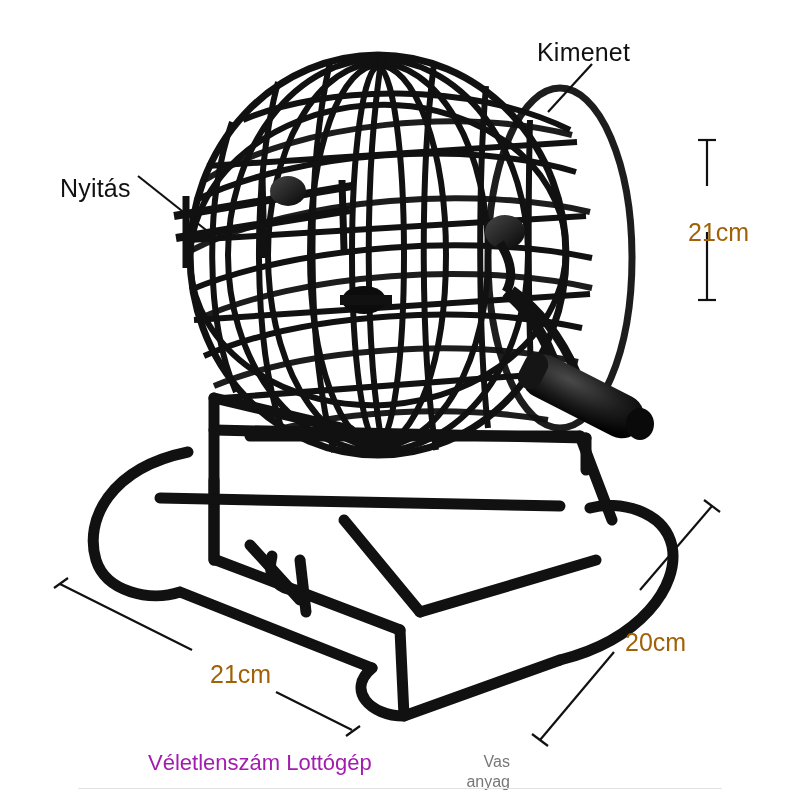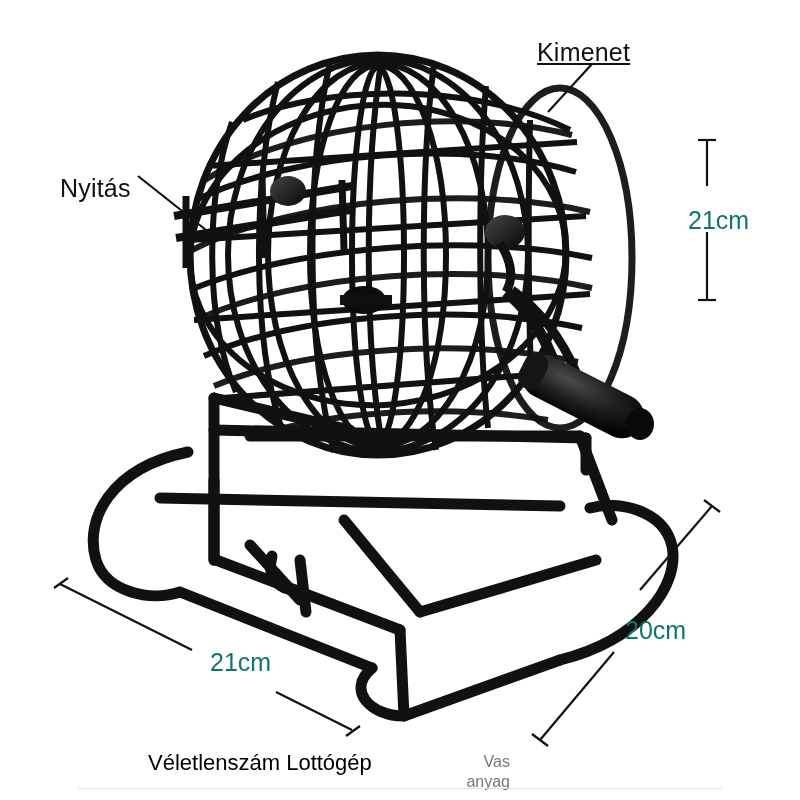--- a/index.html
+++ b/index.html
@@ -28,25 +28,26 @@
     position: absolute;
     color: #111111;
     white-space: nowrap;
   }
   .ann-label {
     font-size: 25px;
     letter-spacing: 0.2px;
   }
   .dim-label {
     font-size: 25px;
-    color: #0f766e;
+    color: #a16207;
+    margin-top: 12px;
   }
   .caption-orange {
     position: absolute;
-    color: #000000;
+    color: #a21caf;
     font-size: 22px;
     white-space: nowrap;
   }
   .caption-gray {
     position: absolute;
     color: #777777;
     font-size: 16px;
     text-align: right;
     line-height: 1.25;
   }
@@ -208,21 +209,21 @@
 
       <path d="M712 506 L 640 590"></path>
       <path d="M614 652 L 540 740"></path>
       <path d="M704 500 L 720 512"></path>
       <path d="M532 734 L 548 746"></path>
     </g>
   </svg>
 
   <div class="ann ann-label" style="left:60px; top:150px;margin-top:24px;">Nyitás</div>
 
-  <div class="ann ann-label" style="left:537px; top:38px;text-decoration:underline;">Kimenet</div>
+  <div class="ann ann-label" style="left:537px; top:38px;">Kimenet</div>
 
   <div class="ann dim-label" style="left:688px; top:206px;">21cm</div>
 
   <div class="ann dim-label" style="left:210px; top:648px;">21cm</div>
 
   <div class="ann dim-label" style="left:625px; top:616px;text-align:center;">20cm</div>
 
   <div class="caption-orange" style="left:148px; top:750px;">Véletlenszám Lottógép</div>
 
   <div class="caption-gray" style="left:450px; top:752px; width:60px;">

